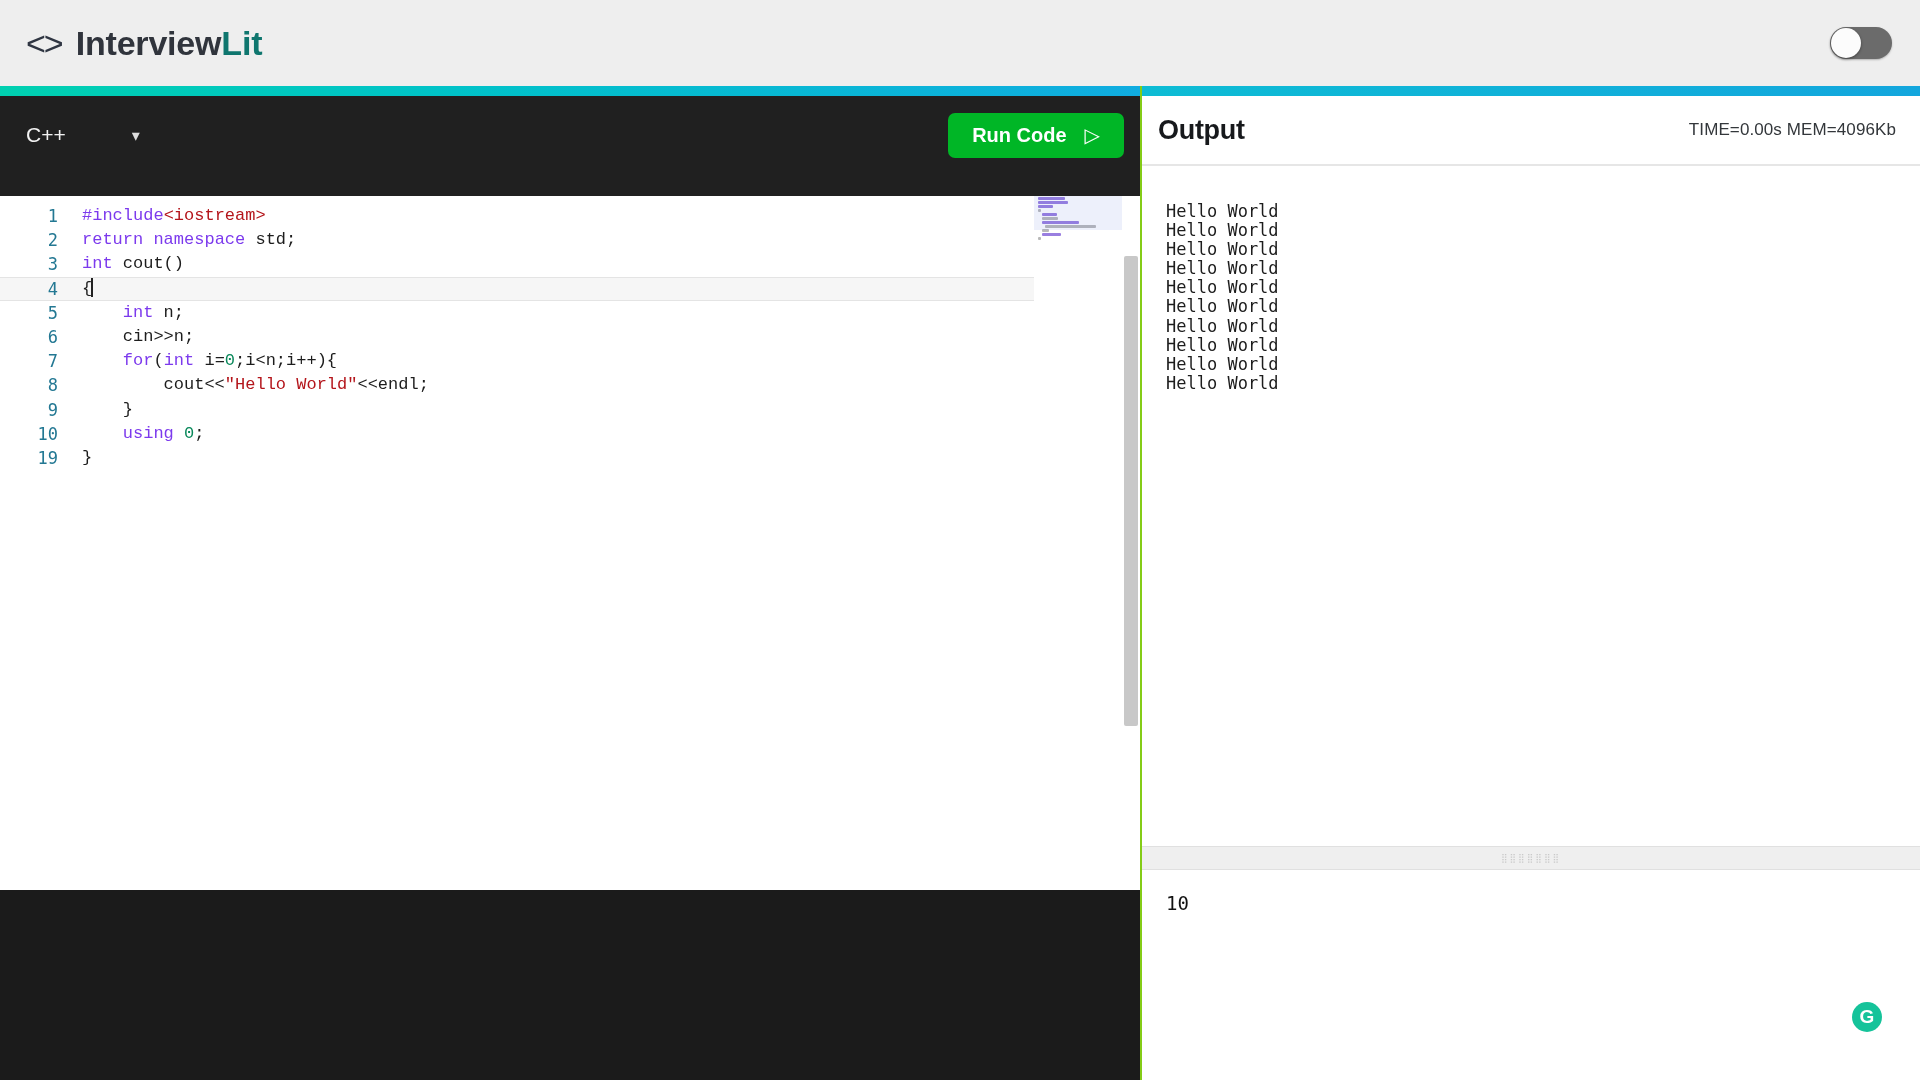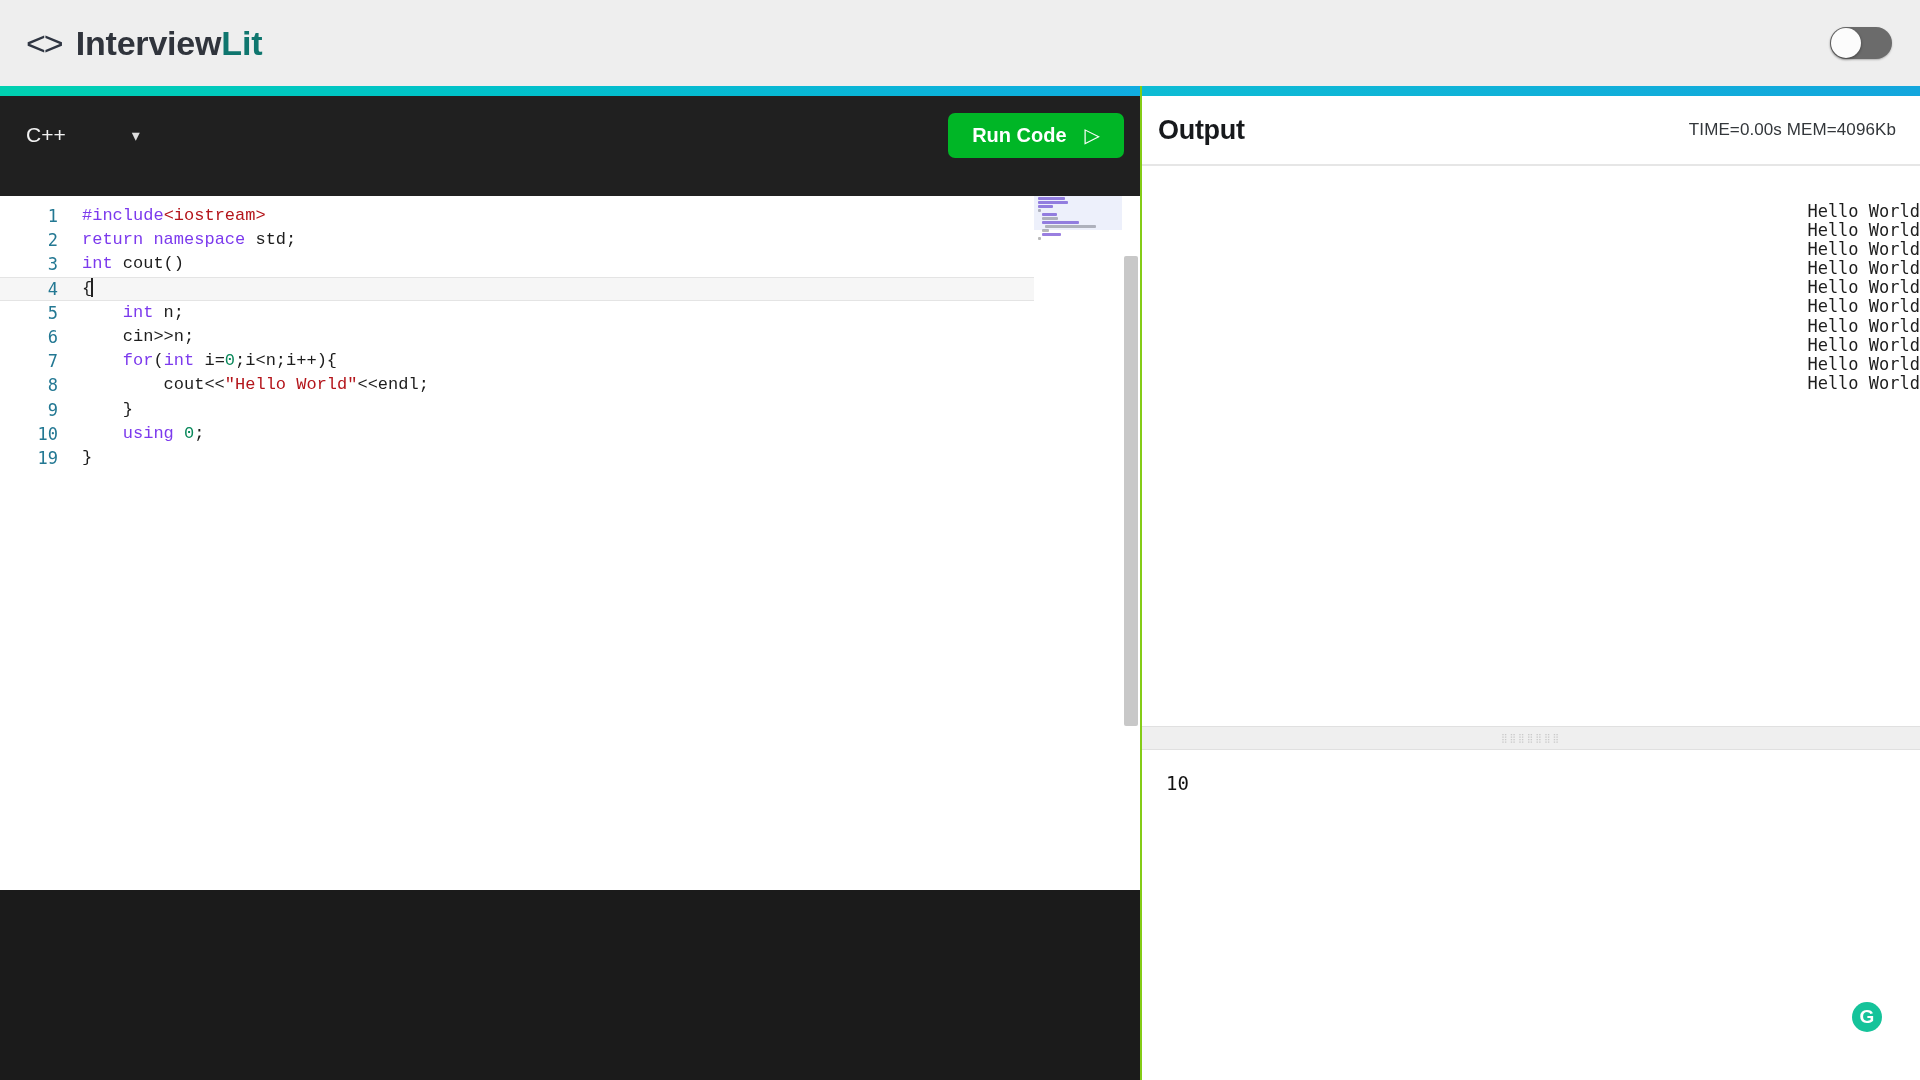--- a/index.html
+++ b/index.html
@@ -222,25 +222,24 @@
     color: #17191c;
     letter-spacing: -0.3px;
   }
   #output-stats {
     font-size: 17px;
     color: #33373b;
     letter-spacing: 0.1px;
   }
   #output-divider { height: 2px; background: #e6e6e6; flex: none; }
   #output-console {
-    height: 560px;
+    height: 680px;
     padding: 36px 0 0 24px;
     overflow: hidden;
     flex: none;
-    text-align: right;
   }
   .out-line {
     font-family: "DejaVu Sans Mono", monospace;
     font-size: 17px;
     line-height: 19.1px;
     color: #1d1d1d;
     white-space: pre;
   }
   #pane-splitter {
     height: 24px;

